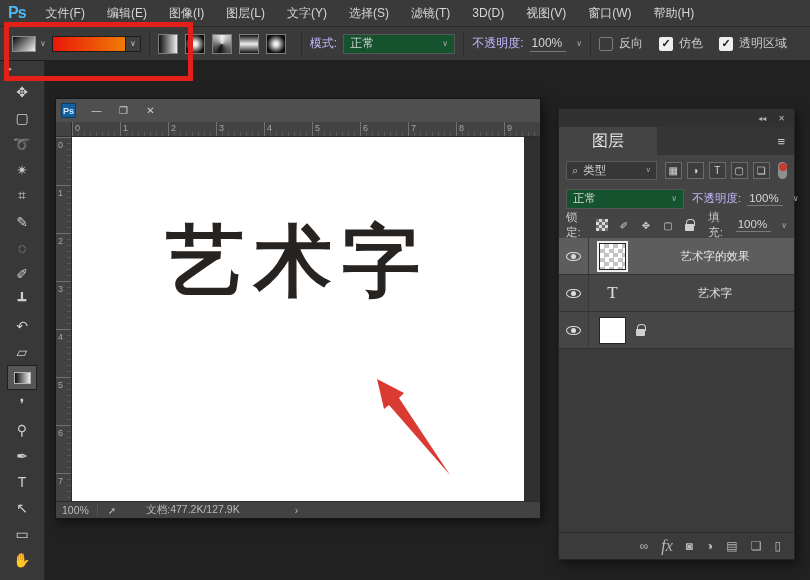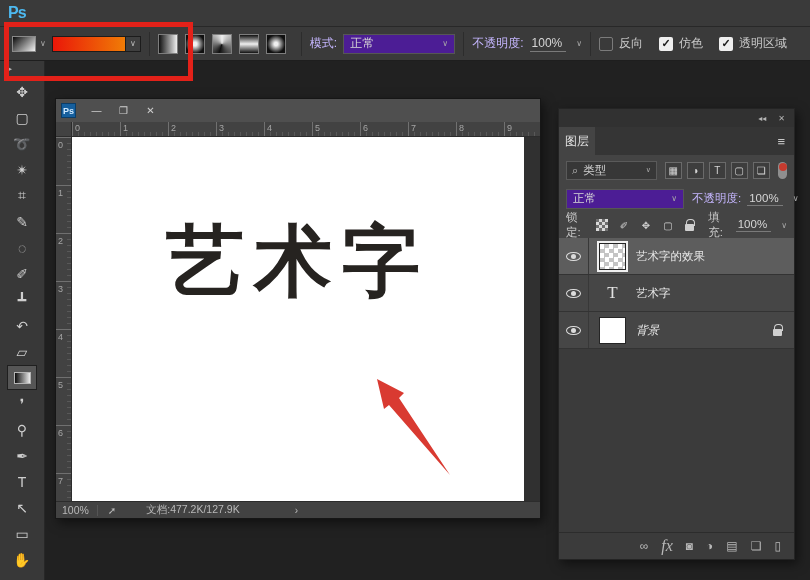--- a/index.html
+++ b/index.html
@@ -27,21 +27,21 @@
   .grad-bar { width:74px; height:16px; border:1px solid #1c1c1c;}
   .grad-chev { width:15px; height:16px; border:1px solid #1c1c1c; border-left:none;
     display:flex; align-items:center; justify-content:center; font-size:8px; color:#bbb; background:#3f3f3f;}
   .gtype { width:20px; height:20px; border:1px solid #7d7d7d; margin-right:7px; flex:none; background:#333;}
   .gtype.linear    { background:linear-gradient(90deg,#101010,#efefef); }
   .gtype.radial    { background:radial-gradient(circle at 50% 50%, #f0f0f0 0 15%, #101010 75%); }
   .gtype.angle     { background:conic-gradient(from 0deg,#efefef,#101010 55%,#efefef); }
   .gtype.reflected { background:linear-gradient(180deg,#101010,#efefef 50%,#101010); }
   .gtype.diamond   { background:radial-gradient(closest-side,#efefef 0 20%,#101010); }
   .ob-label { color:#c4b5fd; margin-right:6px; flex:none;}
-  .dropdown { height:20px; background:#4c1d95; border:1px solid #565656;
+  .dropdown { height:20px; background:#14532d; border:1px solid #565656;
     display:flex; align-items:center; justify-content:space-between;
     padding:0 6px; color:#d6d6d6; flex:none;}
   .dd-chev { font-size:8px; color:#a8a8a8; margin-left:10px;}
   .val-underline { border-bottom:1px solid #7a7a7a; padding:0 4px 1px 2px; color:#d6d6d6;}
   .checkbox-group { display:flex; align-items:center; flex:none;}
   .checkbox { width:14px; height:14px; border-radius:2px; margin-right:6px;
     display:flex; align-items:center; justify-content:center; font-size:11px; font-weight:bold;}
   .checkbox.checked { background:#efefef; color:#1d1d1d;}
   .checkbox.unchecked { background:#3a3a3a; border:1px solid #7b7b7b;}
   .cb-label { margin-right:16px; color:#c9c9c9;}
@@ -95,21 +95,21 @@
   .status-export { font-size:10px; color:#b9b9b9; padding-right:30px; border-left:1px solid #555; padding-left:10px;}
   .status-doc { padding-right:55px;}
   .status-chev { color:#b9b9b9; font-size:10px;}
   
   .layers-panel { position:absolute; left:558px; top:108px; width:237px; height:452px;
     background:#3b3b3b; border:1px solid #242424; box-shadow:3px 4px 10px rgba(0,0,0,.5); z-index:3;
     font-size:11.5px;}
   .p-minibar { height:18px; background:#313131; display:flex; justify-content:flex-end;
     align-items:center; gap:12px; padding:0 9px; font-size:8px; color:#b5b5b5;}
   .p-tabs { height:28px; background:#353535; display:flex; align-items:stretch;}
-  .p-tab { padding:0 6px; background:#444444; display:flex; align-items:center; color:#e3e3e3; font-size:12px;}
+  .p-tab { padding:0 33px; background:#444444; display:flex; align-items:center; color:#e3e3e3; font-size:16px;}
   .p-tab-fill { flex:1; display:flex; align-items:center; justify-content:flex-end; padding-right:9px;
     color:#c9c9c9; font-size:13px;}
   .p-section { background:#444444;}
   .p-filter { height:30px; display:flex; align-items:center; padding:0 7px;}
   .filter-box { width:98px; height:19px; background:#373737; border:1px solid #5a5a5a;
     display:flex; align-items:center; padding:0 5px; color:#d0d0d0; margin-right:8px;}
   .filter-box .search { font-size:11px; margin-right:5px; color:#bbb;}
   .filter-box .fchev { margin-left:auto; font-size:7px; color:#aaa;}
   .f-icon { width:17px; height:17px; border:1px solid #6a6a6a; margin-right:5px; flex:none;
     display:flex; align-items:center; justify-content:center; font-size:10px; color:#d5d5d5; background:#3d3d3d;}
@@ -122,21 +122,21 @@
   .l-icon { width:15px; height:15px; display:flex; align-items:center; justify-content:center;
     font-size:10px; color:#d0d0d0; margin-right:7px;}
   .checker-mini { width:12px; height:12px;
     background-image:conic-gradient(#d9d9d9 25%,#6f6f6f 0 50%,#d9d9d9 0 75%,#6f6f6f 0);
     background-size:6px 6px;}
   .lock-icon { width:9px; height:7px; background:#d0d0d0; border-radius:1px; position:relative; margin-top:4px;}
   .lock-icon::before { content:""; position:absolute; left:1px; top:-5px; width:7px; height:6px;
     border:1.5px solid #d0d0d0; border-bottom:none; border-radius:4px 4px 0 0;}
   .layer-rows { background:#3b3b3b;}
   .layer-row { height:37px; display:flex; align-items:center; background:#464646;
-    border-bottom:1px solid #333333;}
+    border-bottom:1px solid #333333;text-align:center;}
   .layer-row.selected { background:#5d5d5d;}
   .eye-cell { width:30px; height:100%; display:flex; align-items:center; justify-content:center;
     border-right:1px solid #383838; flex:none;}
   .eye-icon { width:15px; height:9px; border:1px solid #dcdcdc; border-radius:8px/5px; position:relative;}
   .eye-icon::after { content:""; position:absolute; left:4px; top:1px; width:5px; height:5px;
     border-radius:50%; background:#dcdcdc;}
   .thumb { width:27px; height:27px; margin:0 10px; flex:none; border:1px solid #252525;
     display:flex; align-items:center; justify-content:center;}
   .thumb.checker { background-color:#fff;
     background-image:conic-gradient(#c4c4c4 25%,#fff 0 50%,#c4c4c4 0 75%,#fff 0);
@@ -152,20 +152,33 @@
   .fx-glyph { font-style:italic; font-family:"Liberation Serif",serif; font-size:16px;}
   
   .highlight-rect { position:absolute; left:4px; top:22px; width:189px; height:59px;
     border:5px solid #e32119; z-index:40; pointer-events:none;}
 </style>
 </head>
 <body>
 
 <div class="menubar">
   <span class="ps-logo">Ps</span>
+  <div style="display:flex">
+      <div class="menu-item">文件(F)</div>
+      <div class="menu-item">编辑(E)</div>
+      <div class="menu-item">图像(I)</div>
+      <div class="menu-item">图层(L)</div>
+      <div class="menu-item">文字(Y)</div>
+      <div class="menu-item">选择(S)</div>
+      <div class="menu-item">滤镜(T)</div>
+      <div class="menu-item">3D(D)</div>
+      <div class="menu-item">视图(V)</div>
+      <div class="menu-item">窗口(W)</div>
+      <div class="menu-item">帮助(H)</div>
+    </div>
 </div>
 
 <div class="optionsbar">
   <div class="grad-preset"></div>
   <span class="mini-chev">∨</span>
   <div class="grad-bar-wrap">
     <div class="grad-bar" id="grad-bar" style="background: linear-gradient(90deg, rgb(234, 23, 9), rgb(240, 124, 6));"></div>
     <div class="grad-chev">∨</div>
   </div>
   <div class="ob-sep"></div>
@@ -379,21 +392,20 @@
           <div class="eye-icon"></div>
         </div>
         <div class="thumb text">T</div>
         <div class="layer-name">艺术字</div>
       </div>
       <div class="layer-row">
         <div class="eye-cell">
           <div class="eye-icon"></div>
         </div>
         <div class="thumb white"></div>
-        <div class="layer-name italic">背景</div>
         <div class="row-lock">
           <div class="lock-icon"></div>
         </div>
       </div>
     </div>
   <div class="p-bottom" id="p-bottom">
       <div>∞</div>
       <div class="fx-glyph">fx</div>
       <div>◙</div>
       <div>◑</div>

